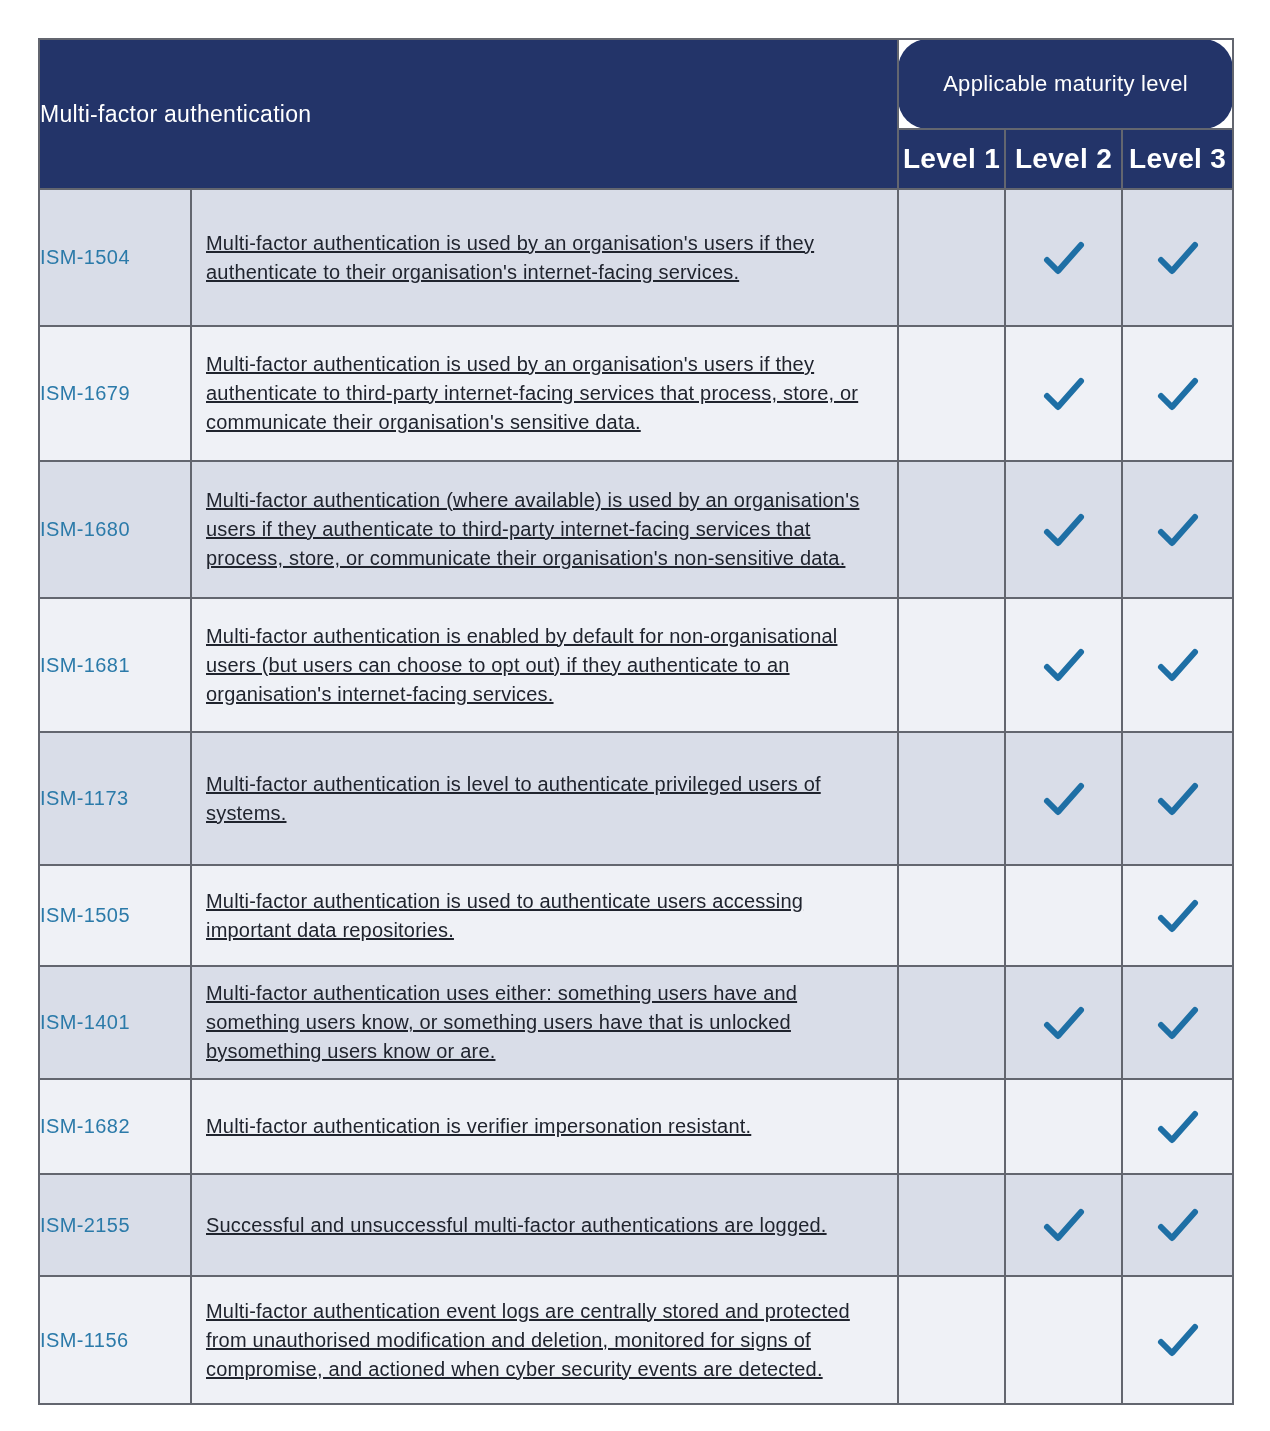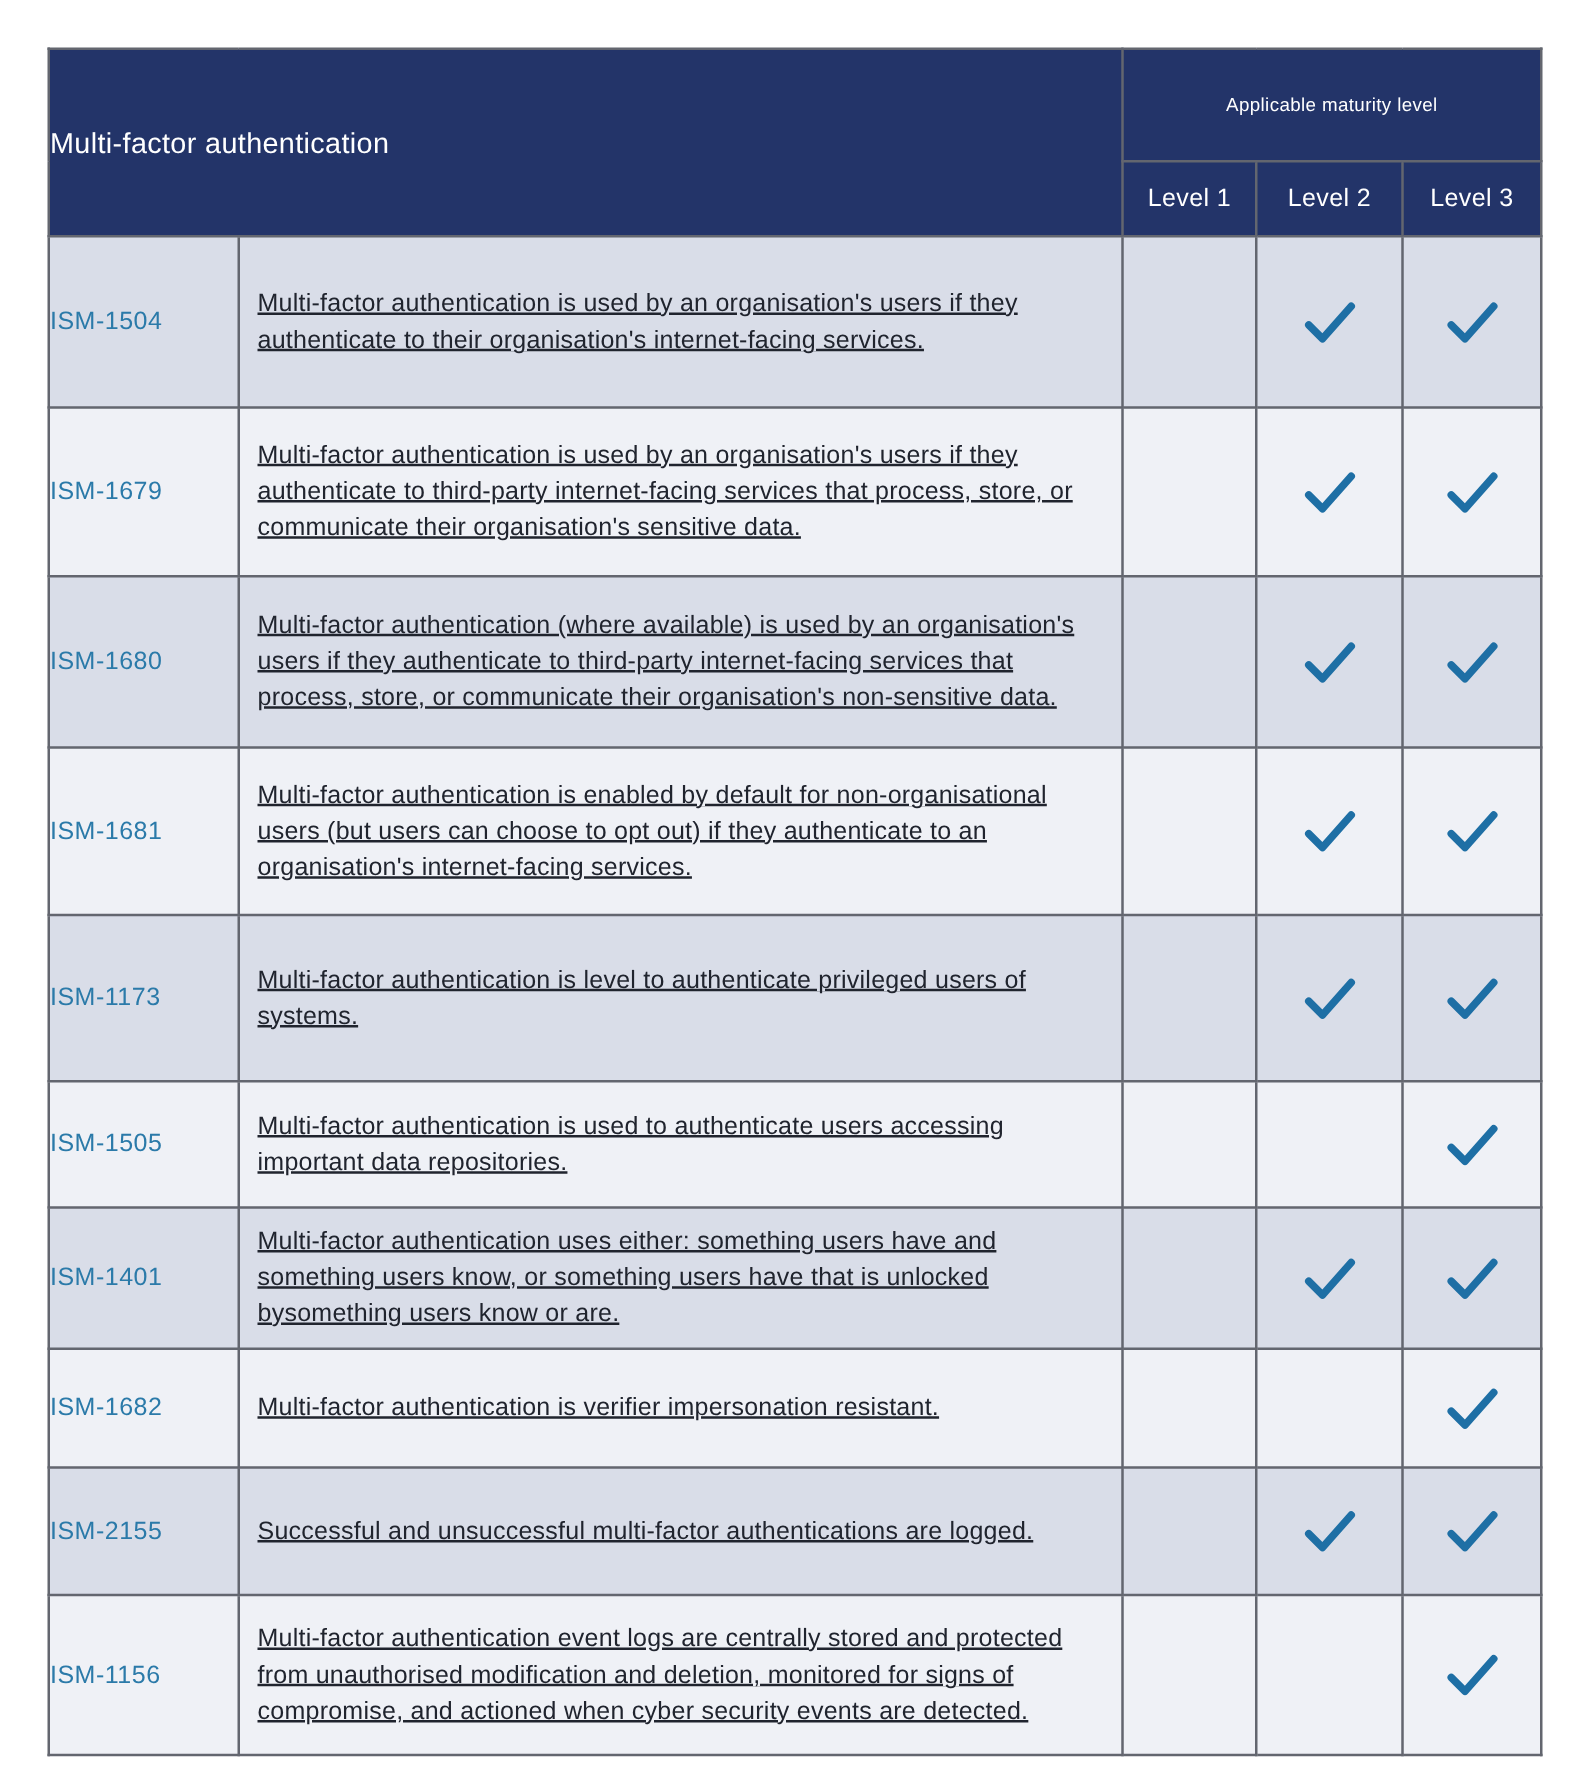--- a/index.html
+++ b/index.html
@@ -23,26 +23,27 @@
   table.ism th, table.ism td{
     border:2px solid var(--border);
     vertical-align:middle;
   }
   th.head-left{
     background:var(--header-bg);color:var(--header-text);
     text-align:left;font-weight:400;font-size:23px;letter-spacing:.3px;
   }
   th.head-maturity{
     background:var(--header-bg);color:var(--header-text);
-    text-align:center;font-weight:400;font-size:15px;letter-spacing:.3px;
+    text-align:center;font-weight:400;font-size:22px;letter-spacing:.3px;
     height:90px;
+    border-radius:30px;
   }
   th.head-level{
     background:var(--header-bg);color:var(--header-text);
-    text-align:center;font-weight:400;font-size:20px;letter-spacing:.3px;
+    text-align:center;font-weight:700;font-size:28px;letter-spacing:.3px;
     height:60px;
   }
   tbody tr:nth-child(odd) td{background:var(--row-dark);}
   tbody tr:nth-child(even) td{background:var(--row-light);}
   td.code{
     color:var(--code-text);font-size:20px;letter-spacing:.4px;
     vertical-align:middle;
   }
   td.desc{
     color:var(--body-text);font-size:20px;line-height:1.45;letter-spacing:.2px;

